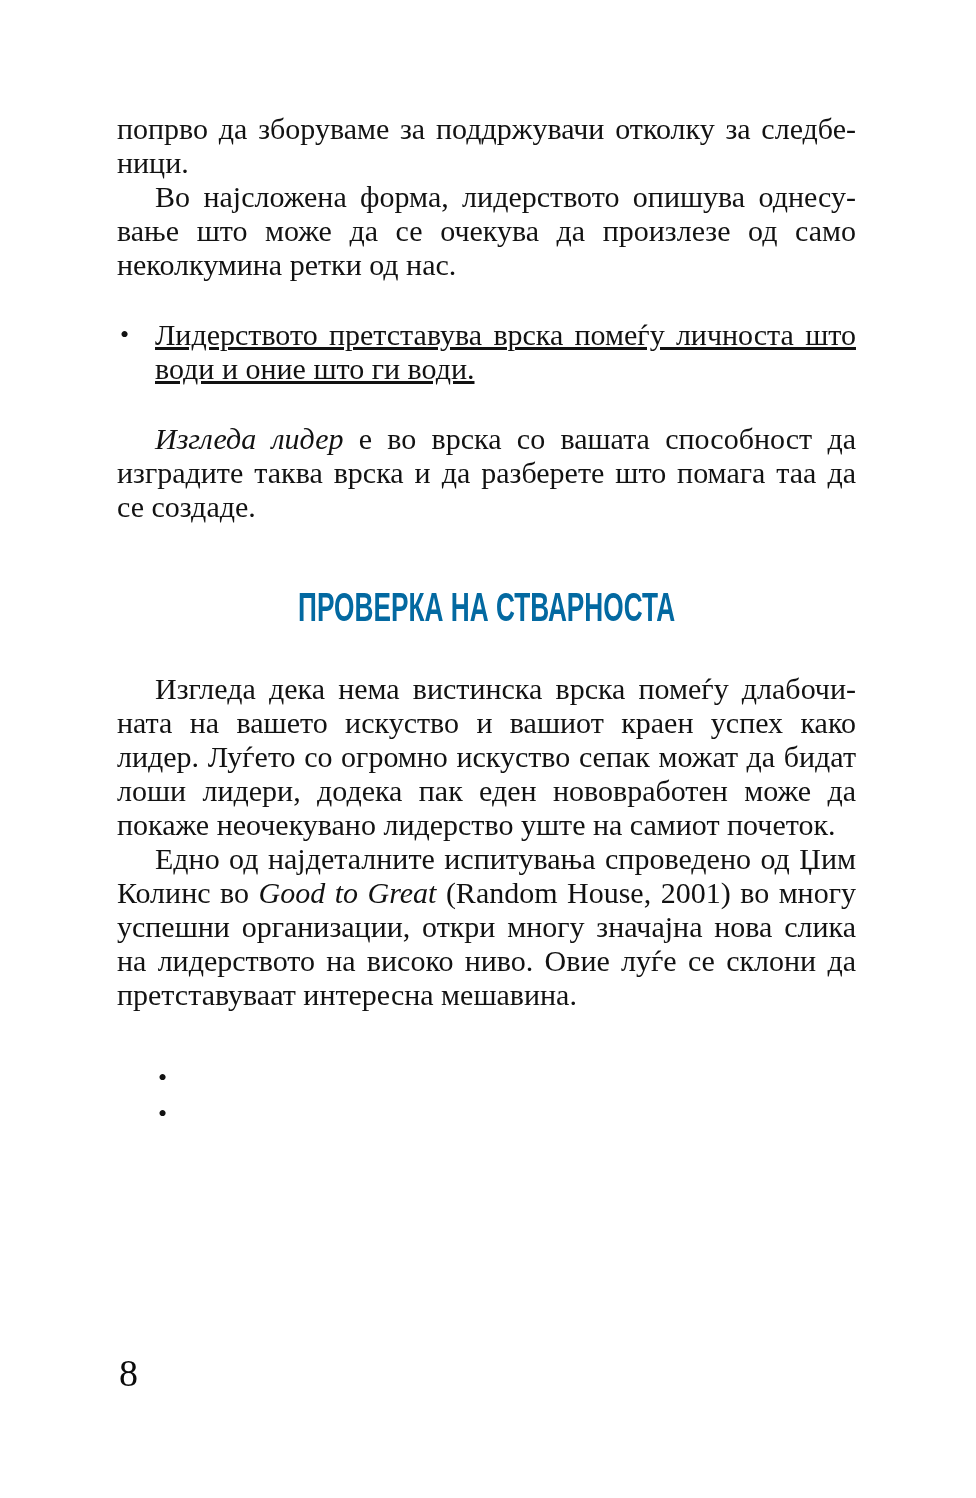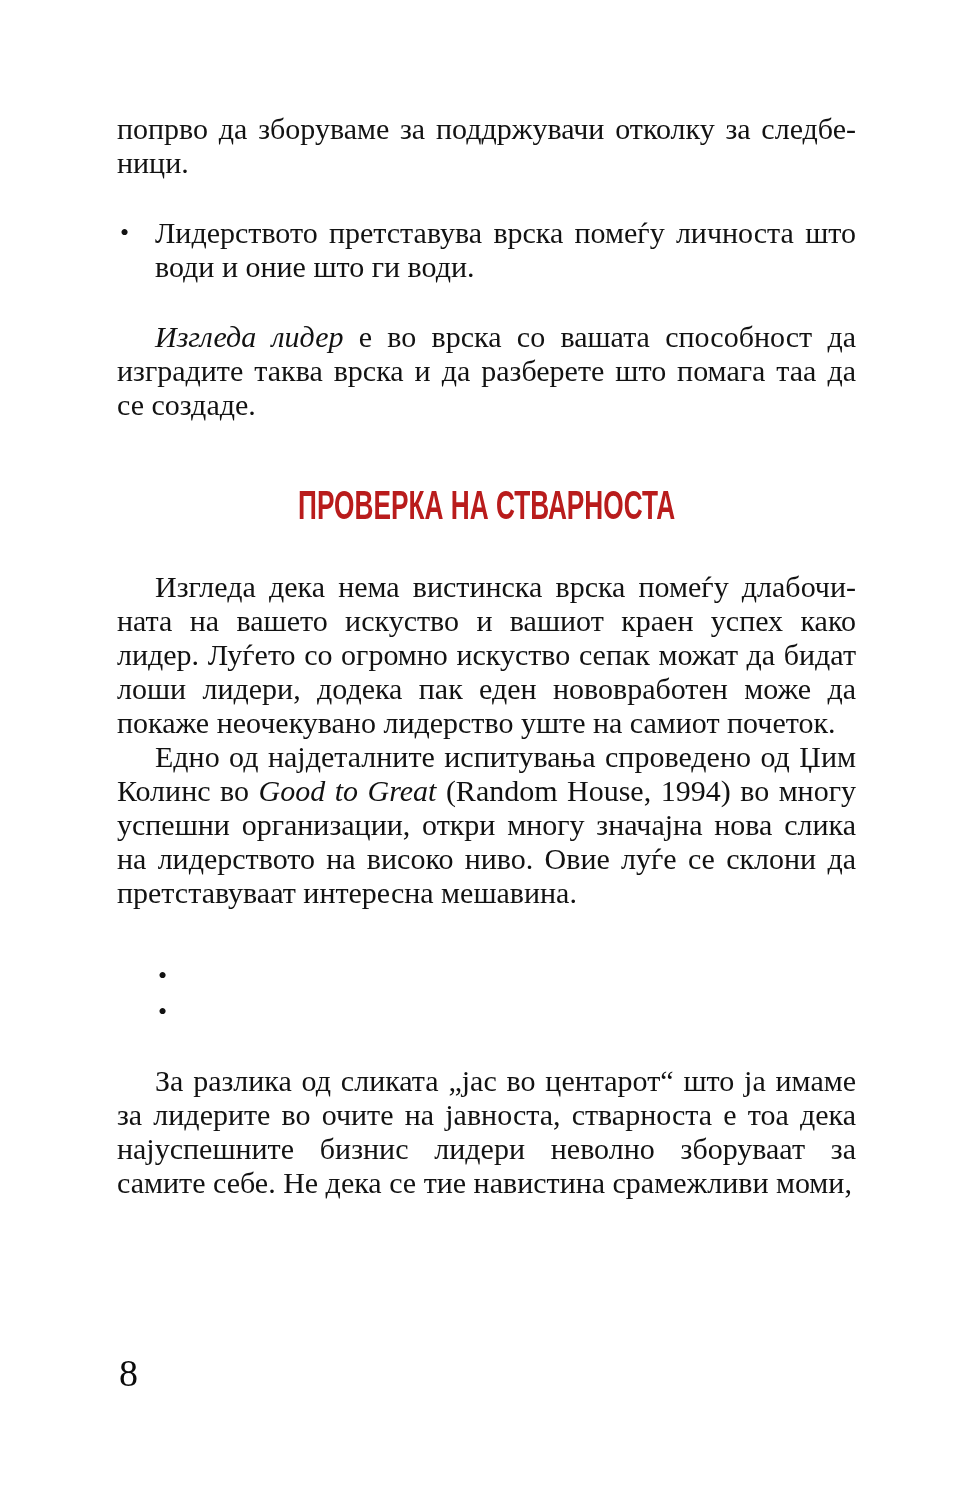--- a/index.html
+++ b/index.html
@@ -38,30 +38,31 @@
   .bullet-row .marker {
     width: 38px;
     flex: 0 0 38px;
     padding-left: 3px;
     box-sizing: border-box;
     font-size: 26px;
   }
   .bullet-row .btext {
     flex: 1;
     text-align: justify;
+    text-decoration: underline;
   }
 
   .heading {
     margin: 60px 0 42px 0;
     line-height: 46px;
     text-align: center;
     font-family: "Liberation Sans", sans-serif;
     font-weight: bold;
     font-size: 41px;
-    color: #b91c1c;
+    color: #0369a1;
   }
   .heading .hinner {
     display: inline-block;
     transform: scaleX(0.64);
     transform-origin: 50% 50%;
     white-space: nowrap;
   }
 
   .list2 { margin-top: 48px; }
   .list2 .bullet-row2 {
@@ -87,43 +88,43 @@
   }
 </style>
 </head>
 <body>
 
 <div class="page">
   <div class="content">
 
     <p class="noindent">попрво да зборуваме за поддржувачи отколку за следбе-ници.</p>
 
+    <p>Во најсложена форма, лидерството опишува однесу-вање што може да се очекува да произлезе од само неколкумина ретки од нас.</p>
 
     <div class="bullet-row">
       <span class="marker">•</span>
       <span class="btext">Лидерството претставува врска помеѓу личноста што води и оние што ги води.</span>
     </div>
 
     <p class="gap-top"><em>Изгледа лидер</em><span> е во врска со вашата способност да изградите таква врска и да разберете што помага таа да се создаде.</span></p>
 
     <div class="heading">
       <span class="hinner">ПРОВЕРКА НА СТВАРНОСТА</span>
     </div>
 
     <p>Изгледа дека нема вистинска врска помеѓу длабочи-ната на вашето искуство и вашиот краен успех како лидер. Луѓето со огромно искуство сепак можат да бидат лоши лидери, додека пак еден нововработен може да покаже неочекувано лидерство уште на самиот почеток.</p>
 
-    <p><span>Едно од најдеталните испитувања спроведено од Џим Колинс во </span><em>Good to Great</em><span> (Random House, 1994) во многу успешни организации, откри многу значајна нова слика на лидерството на високо ниво. Овие луѓе се склони да претставуваат интересна мешавина.</span></p>
+    <p><span>Едно од најдеталните испитувања спроведено од Џим Колинс во </span><em>Good to Great</em><span> (Random House, 2001) во многу успешни организации, откри многу значајна нова слика на лидерството на високо ниво. Овие луѓе се склони да претставуваат интересна мешавина.</span></p>
 
     <div class="list2">
       <div class="bullet-row2">
         <span class="marker2">•</span>
       </div>
       <div class="bullet-row2">
         <span class="marker2">•</span>
       </div>
     </div>
 
-    <p class="gap-top-sm">За разлика од сликата „јас во центарот“ што ја имаме за лидерите во очите на јавноста, стварноста е тоа дека најуспешните бизнис лидери неволно зборуваат за самите себе. Не дека се тие навистина срамежливи моми,</p>
 
   </div>
 
   <div class="pagenum">8</div>
 </div>
 
 </body></html>

